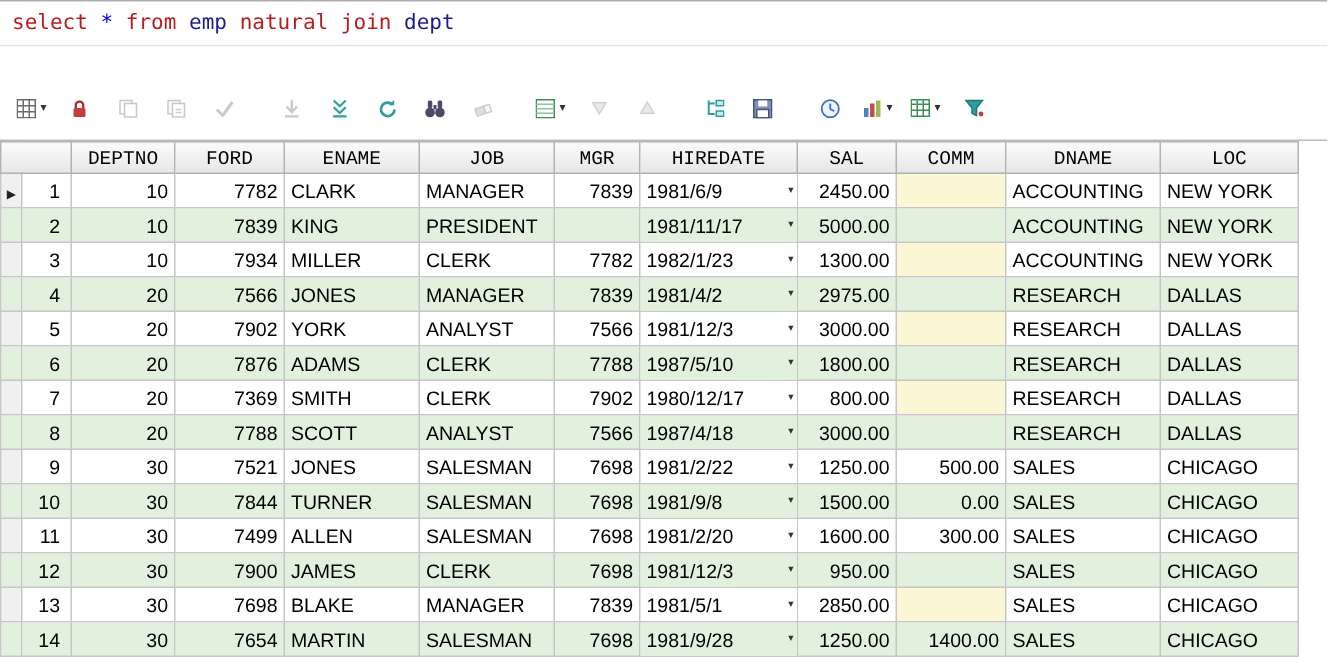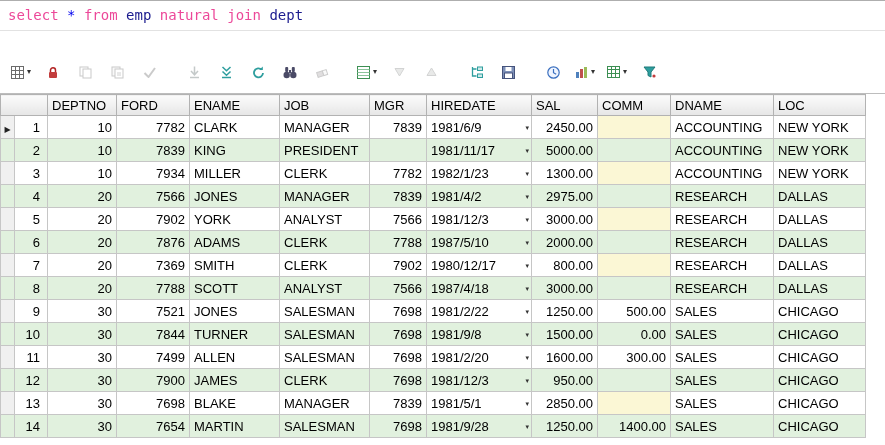--- a/index.html
+++ b/index.html
@@ -7,21 +7,21 @@
     width:885px;height:445px;overflow:hidden;background:#fff;
     font-family:"Liberation Sans",sans-serif;font-size:13px;color:#000;
   }
   
   .sql-editor{
     height:31px;box-sizing:border-box;background:#fff;cursor:text;
     border-top:1px solid #aeaeae;border-bottom:1px solid #e2e2e2;
     padding:6px 8px 0 8px;
   }
   .sql-line{font-family:"DejaVu Sans Mono",monospace;font-size:14px;white-space:pre;}
-  .tok-keyword{color:#ec4899;}
+  .tok-keyword{color:#b91c1c;}
   .tok-identifier{color:#1b1b8e;text-align:center;}
   .tok-operator{color:#0000ee;}
   .tok-plain{color:#000;}
 
   
   .toolbar-area{
     height:63px;box-sizing:border-box;border-bottom:1px solid #bdbdbd;
     display:flex;align-items:flex-end;padding:0 0 8px 6px;background:#fff;
   }
   .toolbar{display:flex;align-items:center;gap:2px;}
@@ -35,21 +35,21 @@
 
   
   .grid-wrap{background:#fff;}
   .grid{border-collapse:collapse;table-layout:fixed;width:865px;}
   .grid th,.grid td{
     border:1px solid #c6c6c6;padding:0 4px;box-sizing:border-box;
     overflow:hidden;white-space:nowrap;font-size:13px;
   }
   .grid th{
     background:linear-gradient(#fbfbfb,#e6e6e6);
-    border-color:#b2b2b2;font-weight:400;text-align:left;height:21px;cursor:pointer;
+    border-color:#b2b2b2;font-weight:400;text-align:center;height:21px;cursor:pointer;font-family:Liberation Mono, monospace;
   }
   .grid td{height:23px;background:#fff;}
   .grid tr.alt td{background:#e1f1de;}
   .grid td.indicator{background:#f0f0f0;padding:0;text-align:center;}
   .grid td.rownum{text-align:right;padding-right:7px;cursor:pointer;}
   .grid td.nullcell{background:#fbf7d5;}
   .grid td.num{text-align:right;}
   .current-row-icon{font-size:8px;color:#222;line-height:1;}
   .grid td.col-hiredate{position:relative;padding-right:9px;}
   .date-caret{
@@ -302,21 +302,21 @@
           </tr>
           <tr class="alt">
             <td class="indicator"></td>
             <td class="rownum">6</td>
             <td class="col-deptno num">20</td>
             <td class="col-empno num">7876</td>
             <td class="col-ename">ADAMS</td>
             <td class="col-job">CLERK</td>
             <td class="col-mgr num">7788</td>
             <td class="col-hiredate"><span>1987/5/10</span><span class="date-caret">▾</span></td>
-            <td class="col-sal num">2000.00</td>
+            <td class="col-sal num">1800.00</td>
             <td class="col-comm num nullcell"></td>
             <td class="col-dname">RESEARCH</td>
             <td class="col-loc">DALLAS</td>
           </tr>
           <tr class="">
             <td class="indicator"></td>
             <td class="rownum">7</td>
             <td class="col-deptno num">20</td>
             <td class="col-empno num">7369</td>
             <td class="col-ename">SMITH</td>

